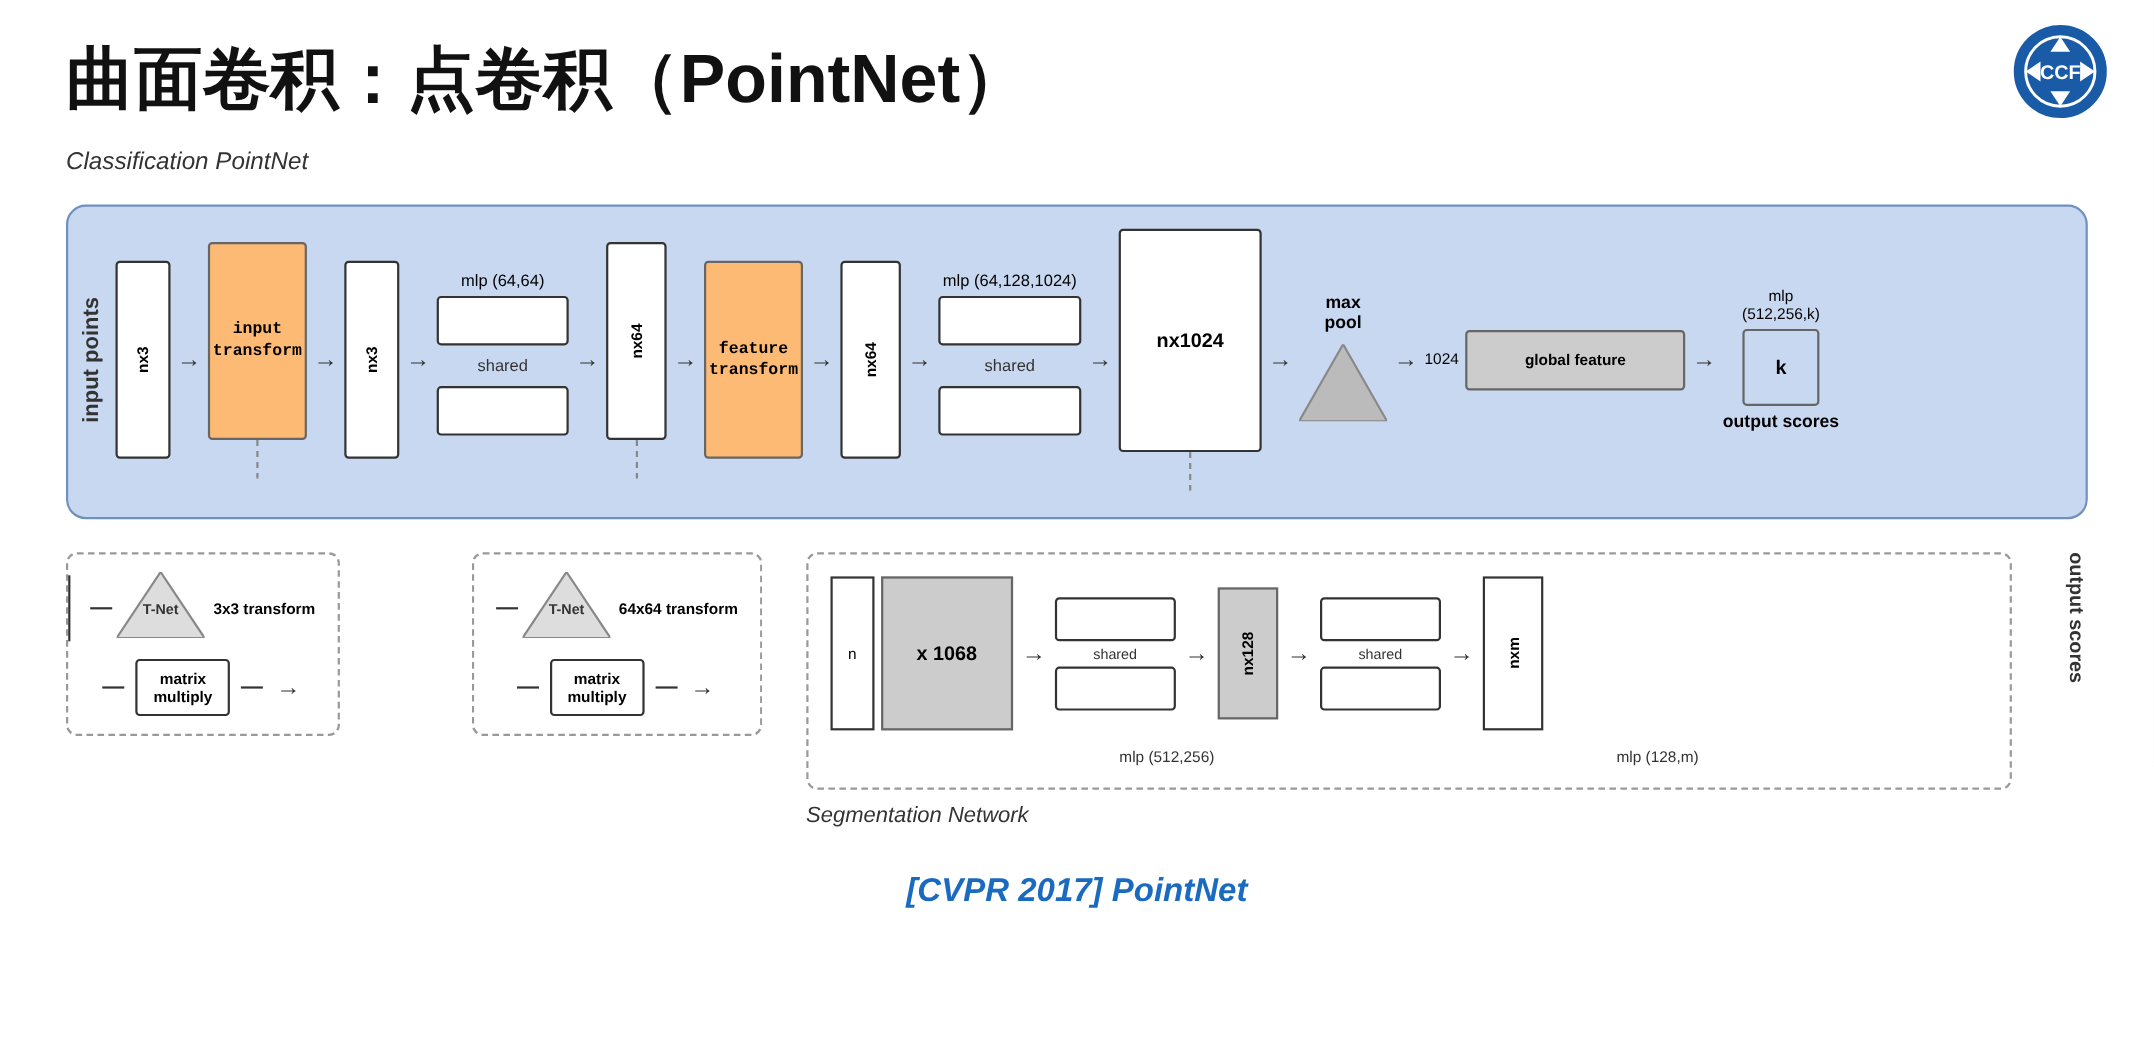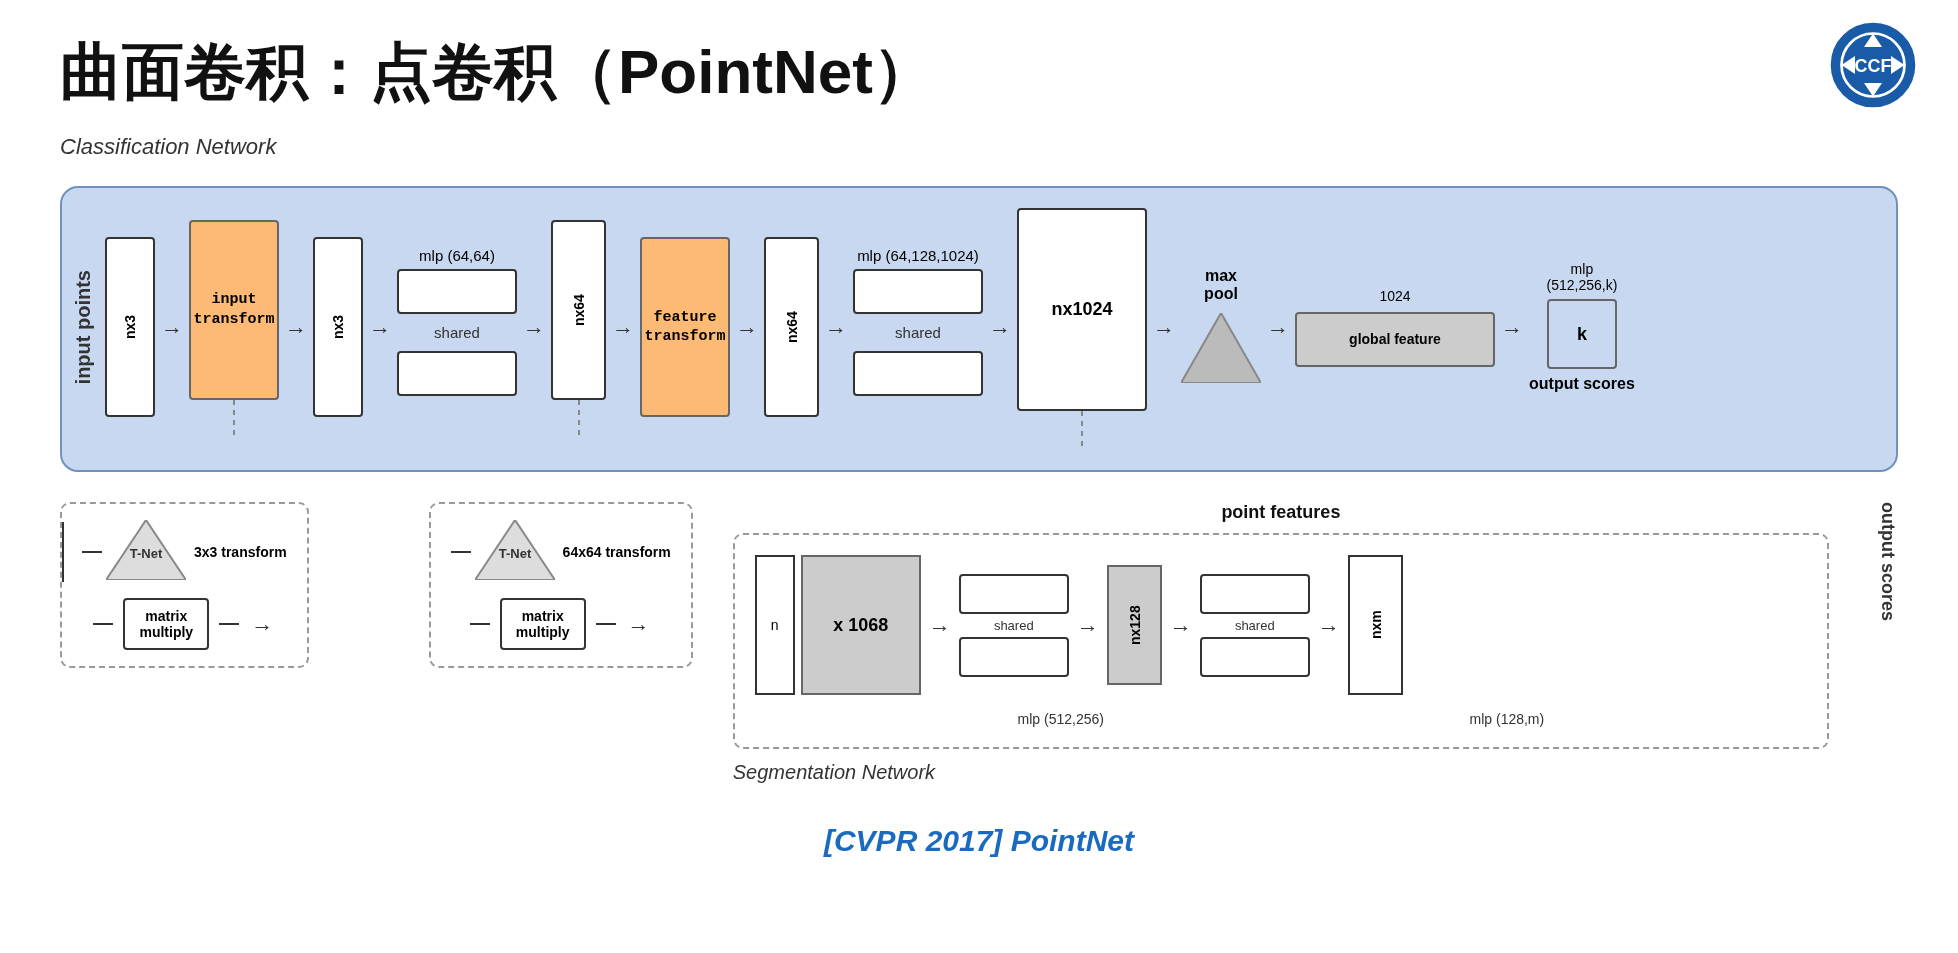--- a/index.html
+++ b/index.html
@@ -275,21 +275,20 @@
     }
     .arrow-dashed-down {
       width: 2px;
       height: 35px;
       background: repeating-linear-gradient(to bottom, #888 0, #888 5px, transparent 5px, transparent 10px);
       margin: 0 auto;
     }
     
     .global-output-area {
       display: flex;
-      flex-direction: column;
       align-items: center;
       gap: 6px;
     }
     
     .mlp-group {
       display: flex;
       flex-direction: column;
       align-items: center;
       position: relative;
     }
@@ -334,21 +333,21 @@
       <polygon points="50,85 60,70 40,70" fill="white"></polygon>
       <polygon points="15,50 30,40 30,60" fill="white"></polygon>
       <polygon points="85,50 70,40 70,60" fill="white"></polygon>
     </svg>
   </div>
 
   <h1 class="title">曲面卷积：点卷积（PointNet）</h1>
 
   <div class="diagram-area">
 
-    <div class="classification-label">Classification Network</div>
+    <div class="classification-label">Classification PointNet</div>
 
     <div class="class-network-box">
       <div class="input-points-label">input points</div>
 
       <div class="cn-inner">
 
         <div class="box box-nx3">
           <span>nx3</span>
         </div>
 
@@ -512,21 +511,20 @@
           <div class="matrix-box">
             <span style="white-space:pre-line;">matrix
 multiply</span>
           </div>
           <div style="width:20px; height:2px; background:#333;"></div>
           <div class="arrow-right">→</div>
         </div>
       </div>
 
       <div style="flex:1; display:flex; flex-direction:column; gap:6px;">
-        <div class="point-features-label">point features</div>
         <div class="seg-network-box">
           <div class="seg-inner">
 
             <div class="seg-big-box">
               <span>n</span>
             </div>
 
             <div class="seg-concat-box">
               <span style="font-size:18px; font-weight:bold;">x 1068</span>
             </div>

